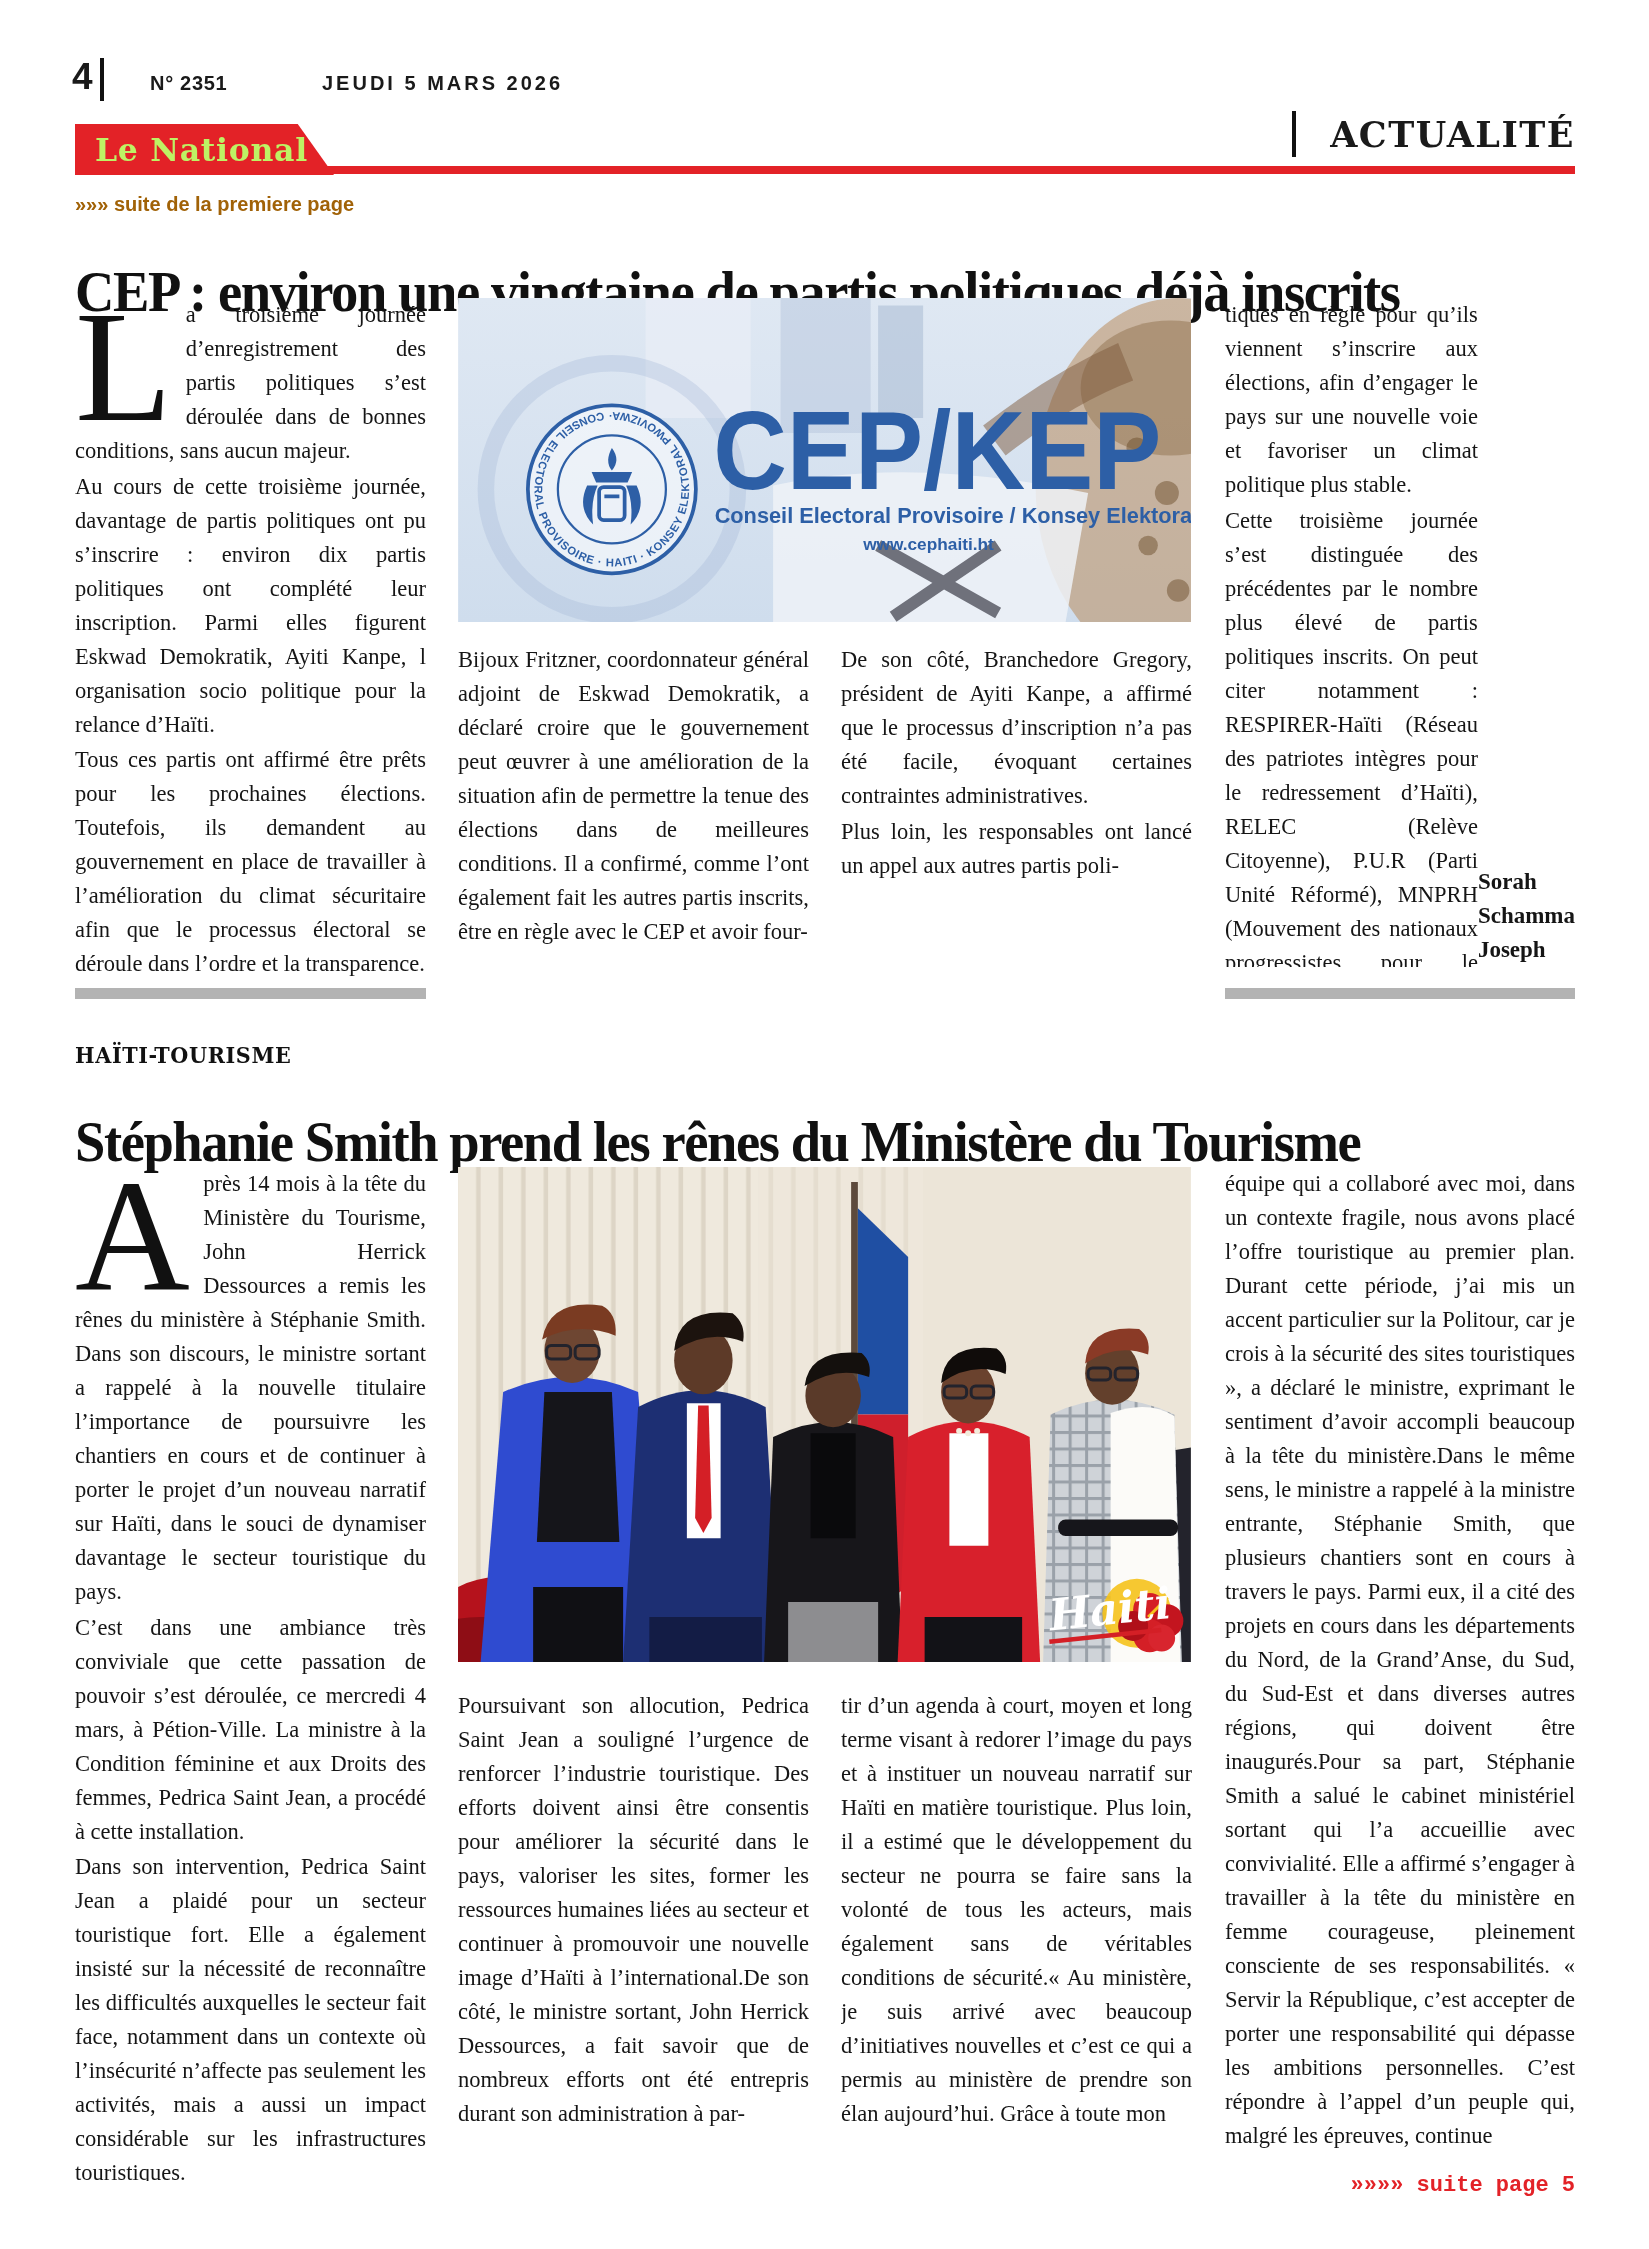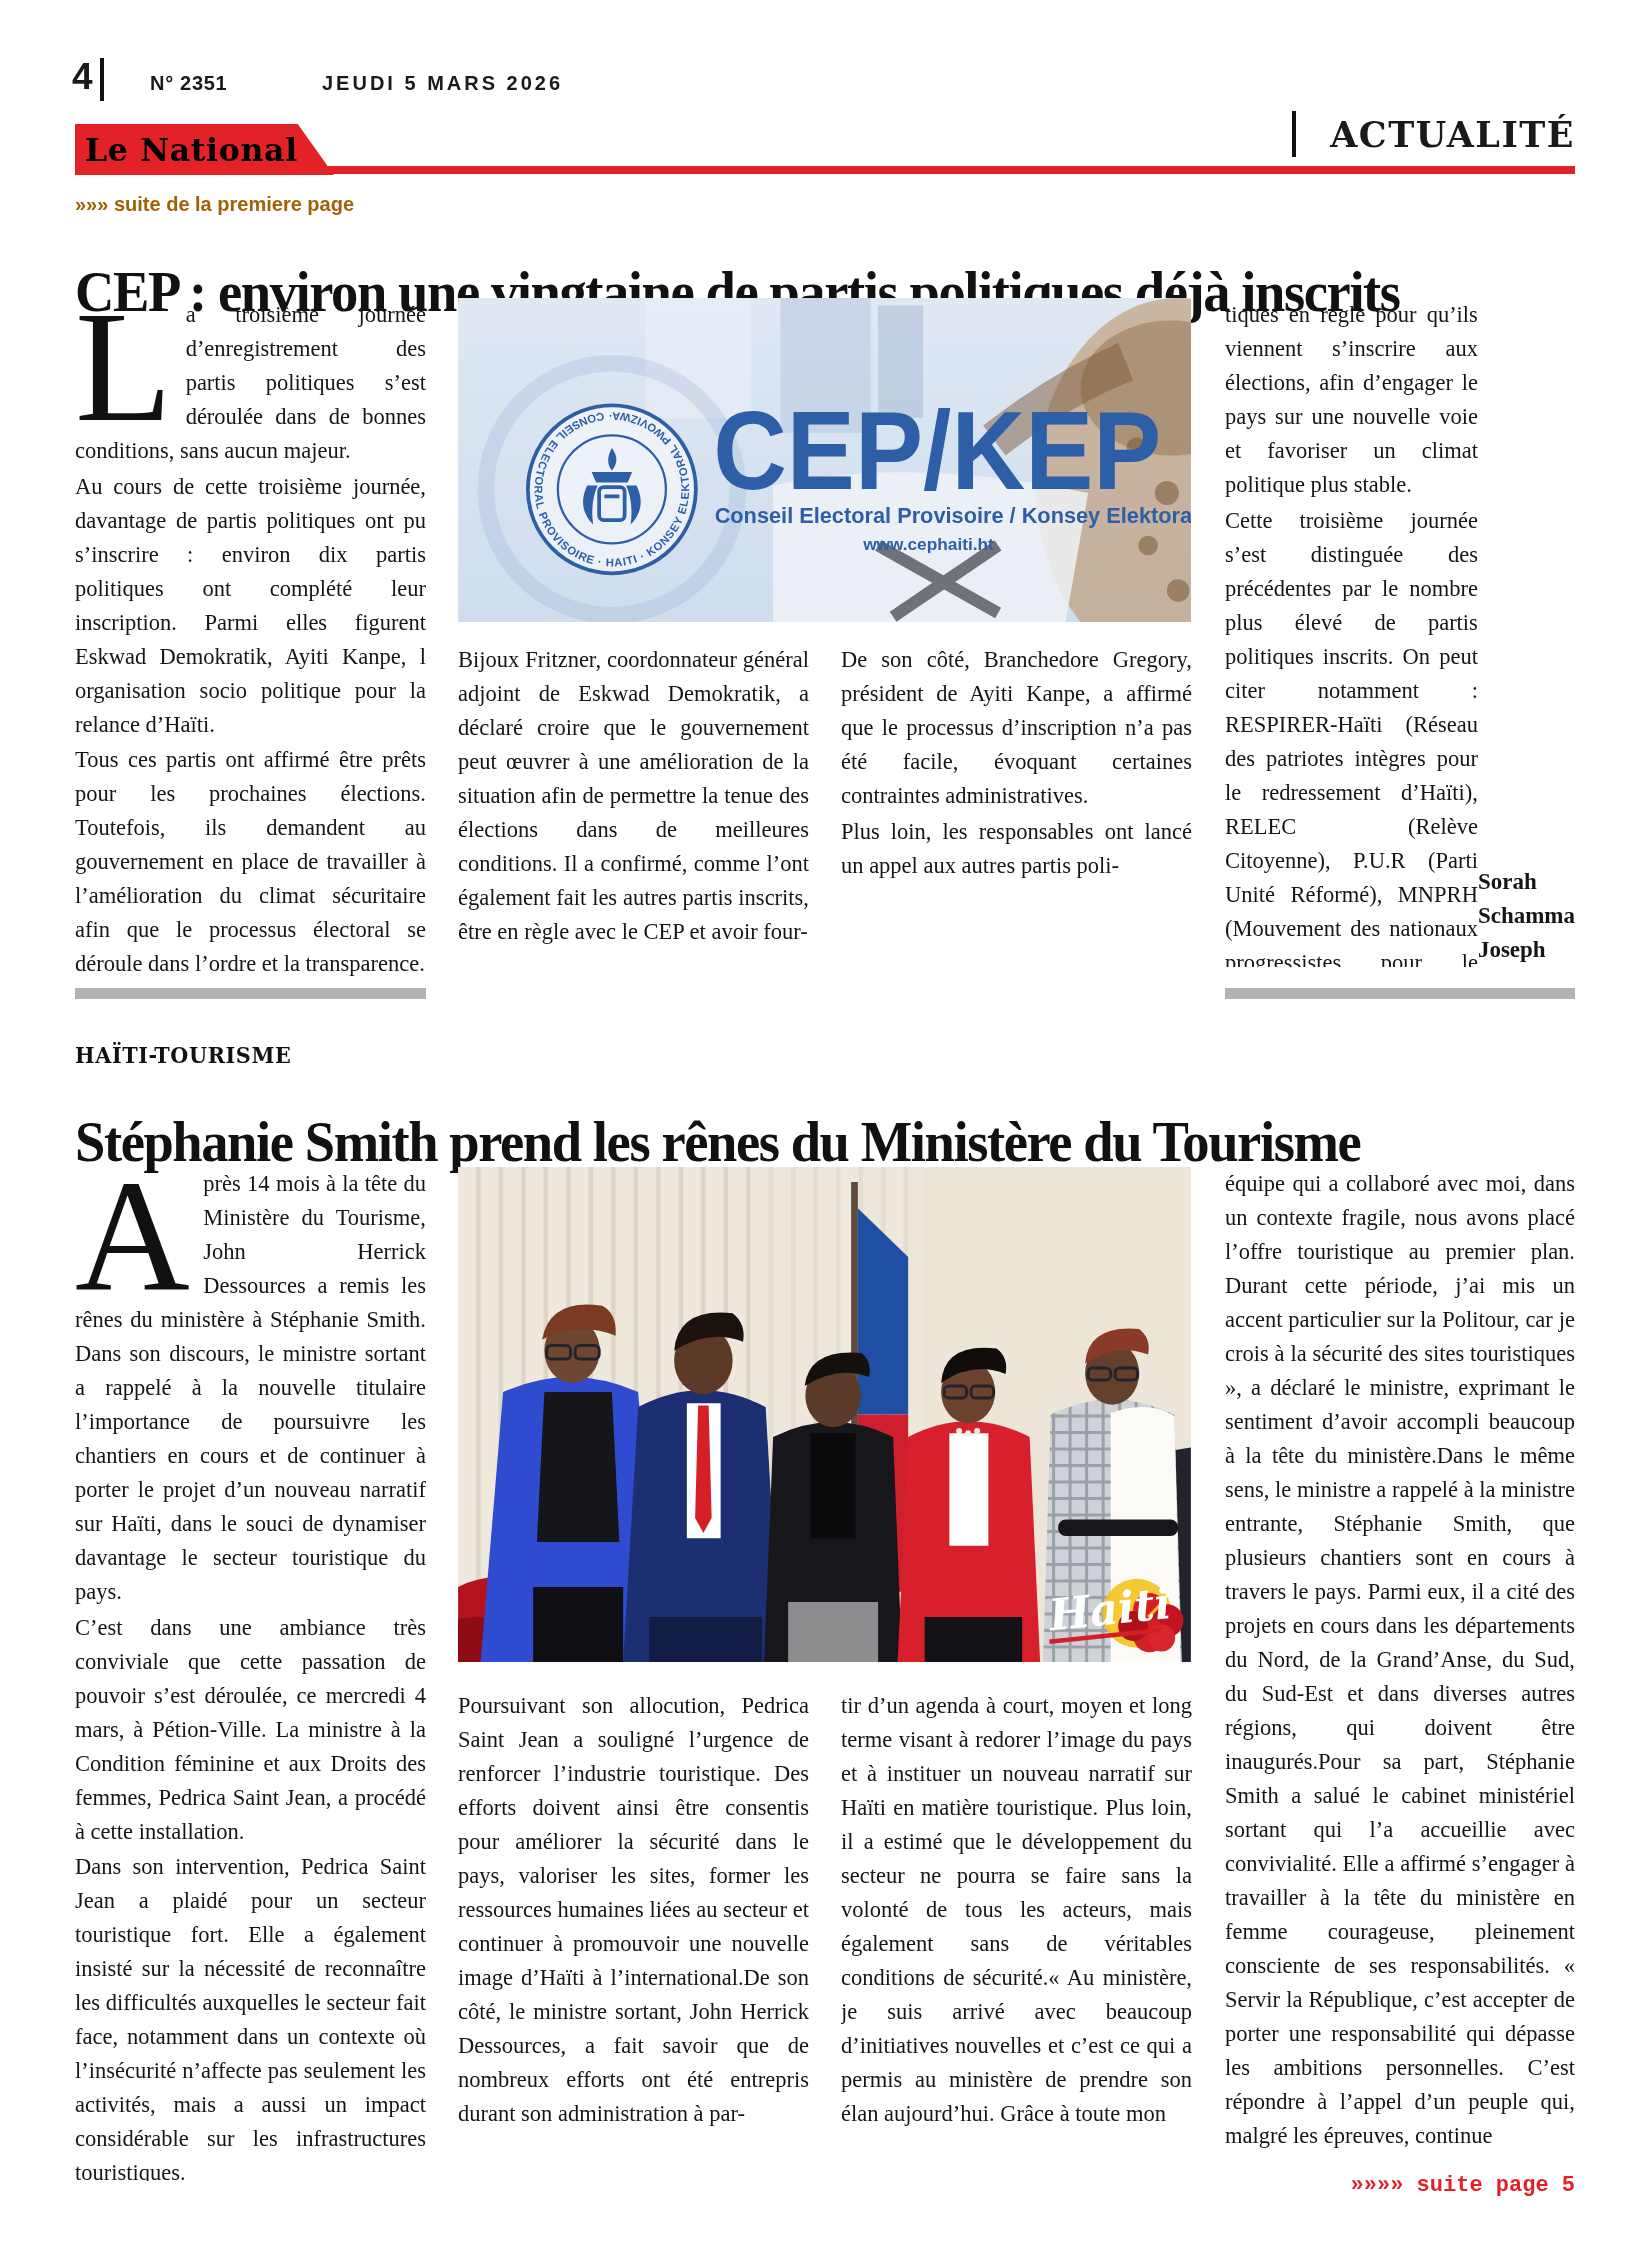--- a/index.html
+++ b/index.html
@@ -11,21 +11,21 @@
         font-family:"Liberation Sans",sans-serif;font-weight:bold;}
   .pagenum{font-size:37px;line-height:37px;}
   .pagenum-bar{width:3.7px;height:43px;background:#111;margin-left:7.5px;}
   .issue{position:absolute;left:150px;top:72px;font-family:"Liberation Sans",sans-serif;
         font-weight:bold;font-size:20px;letter-spacing:0.7px;}
   .pubdate{position:absolute;left:322px;top:72px;font-family:Liberation Sans, sans-serif;
         font-weight:bold;font-size:20px;letter-spacing:3px;}
   .brand-banner{position:absolute;left:75px;top:124px;width:259px;height:51px;background:#e32227;
         clip-path:polygon(0 0,86% 0,100% 100%,0 100%);display:flex;align-items:center;}
   .brand-banner span{font-family:"DejaVu Serif",serif;font-weight:bold;font-size:31.5px;
-        color:#000000;padding-left:10px;letter-spacing:0.7px;}
+        color:#bef264;padding-left:20px;letter-spacing:0.7px;}
   .red-rule{position:absolute;left:75px;top:166px;width:1500px;height:8.2px;background:#e32227;}
   .section-wrap{position:absolute;left:1200px;top:111px;width:375px;display:flex;
         justify-content:flex-end;align-items:center;gap:34px;}
   .section-bar{width:4.5px;height:46px;background:#111;}
   .section-title{font-family:"DejaVu Serif",serif;font-weight:bold;font-size:35px;letter-spacing:1.5px;}
   .continuation{position:absolute;left:75px;top:193px;color:#a16207;
         font-family:"Liberation Sans",sans-serif;font-size:20px;font-weight:bold;}
 
   
   .headline{position:absolute;left:75px;width:1530px;font-weight:bold;font-size:58px;

